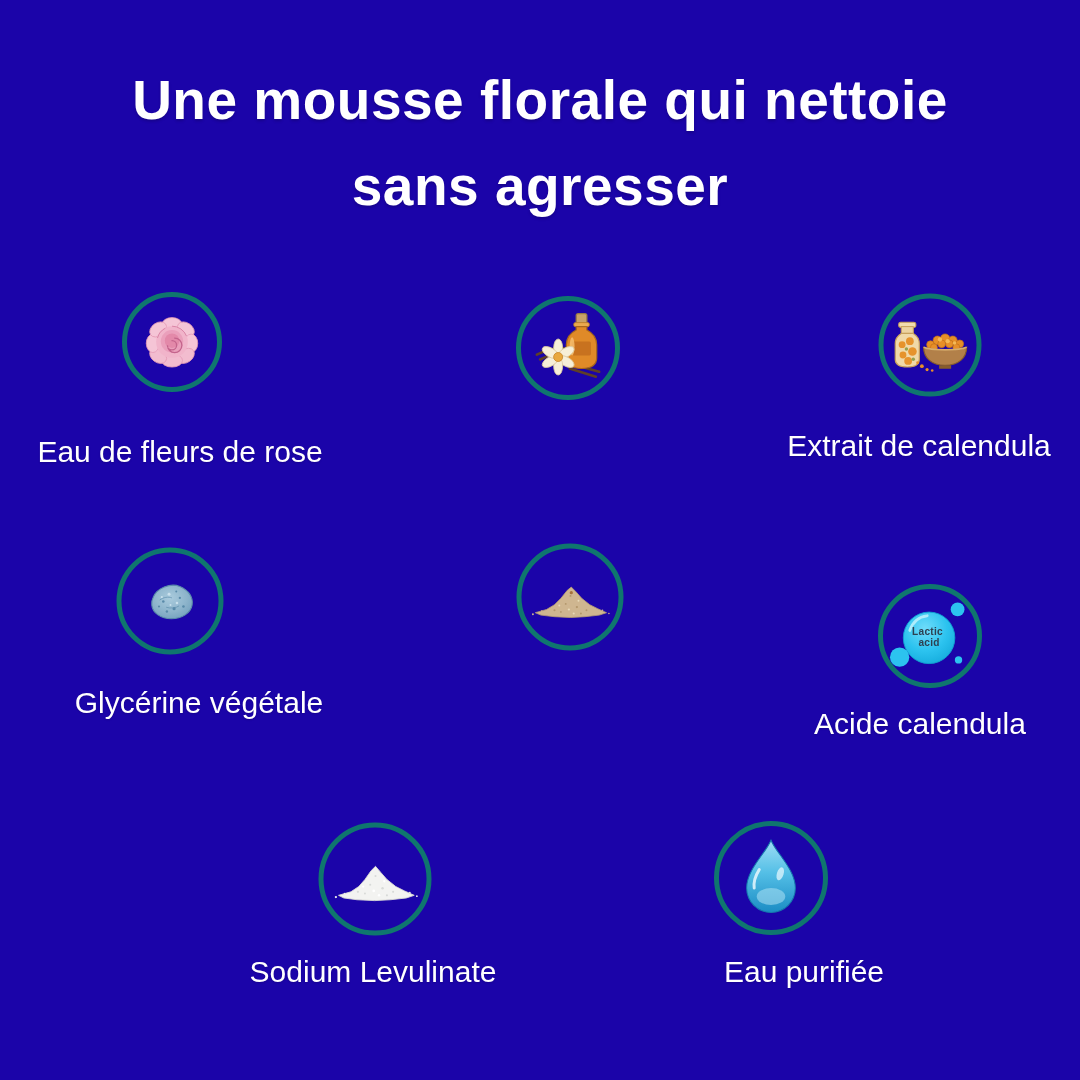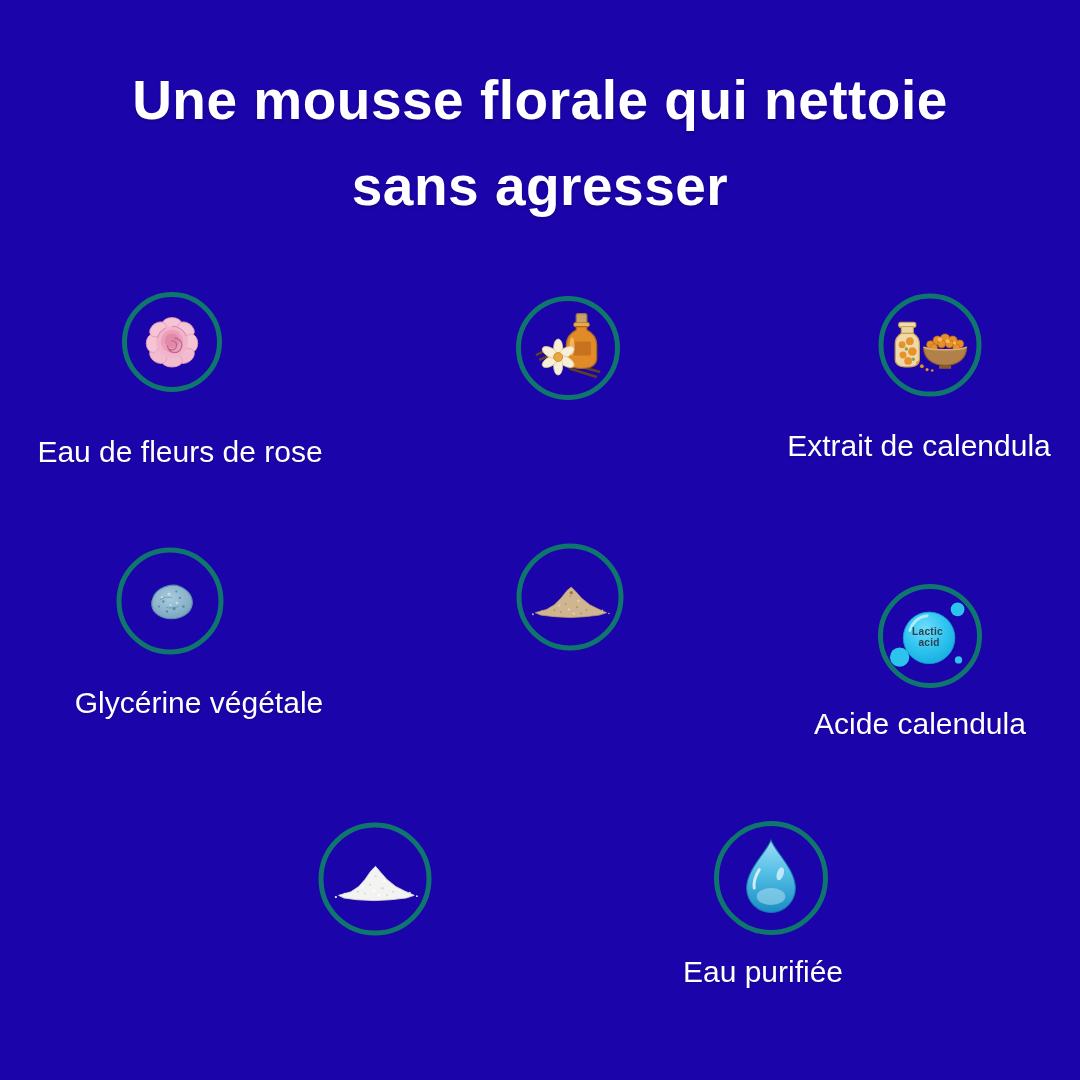--- a/index.html
+++ b/index.html
@@ -59,21 +59,21 @@
   .c7 { left: 375px; top: 879px; width: 113px; height: 113px; }
   .c8 { left: 771px; top: 878px; width: 114px; height: 114px; }
   
   .l1 { left: 180px; top: 452px; }
   .l2 { left: 566px; top: 452px; }
   .l3 { left: 919px; top: 446px; }
   .l4 { left: 178px; top: 703px; margin-left: 21px; }
   .l5 { left: 566px; top: 703px; }
   .l6 { left: 920px; top: 724px; }
   .l7 { left: 373px; top: 972px; }
-  .l8 { left: 763px; top: 972px; }
+  .l8 { left: 804px; top: 972px; }
   
   .c1 svg { width: 66px; height: 66px; }
   .c2 svg { width: 82px; height: 82px; }
   .c3 svg { width: 86px; height: 86px; }
   .c4 svg { width: 72px; height: 72px; }
   .c5 svg { width: 80px; height: 80px; }
   .c6 svg { width: 92px; height: 92px; }
   .c7 svg { width: 88px; height: 88px; }
   .c8 svg { width: 84px; height: 84px; }
   .lac-text {
@@ -288,20 +288,21 @@
           <circle cx="54" cy="68" r="1.4"></circle>
       </g>
       <g fill="#eceeec">
           <circle cx="5" cy="70" r="1.3"></circle>
           <circle cx="97" cy="69" r="1"></circle>
           <circle cx="15" cy="66" r="1"></circle>
           <circle cx="89" cy="65" r="1"></circle>
         </g>
     </svg>
   </div>
+  <div class="label l7">Sodium Levulinate</div>
 
   <div class="circle c8">
     <svg viewBox="0 0 100 100">
       <defs>
         <linearGradient id="drop" x1="0" y1="0" x2="0" y2="1">
           <stop offset="0%" stop-color="#9fdef5"></stop>
           <stop offset="45%" stop-color="#54bfe6"></stop>
           <stop offset="100%" stop-color="#1b8cc4"></stop>
         </linearGradient>
       </defs>

